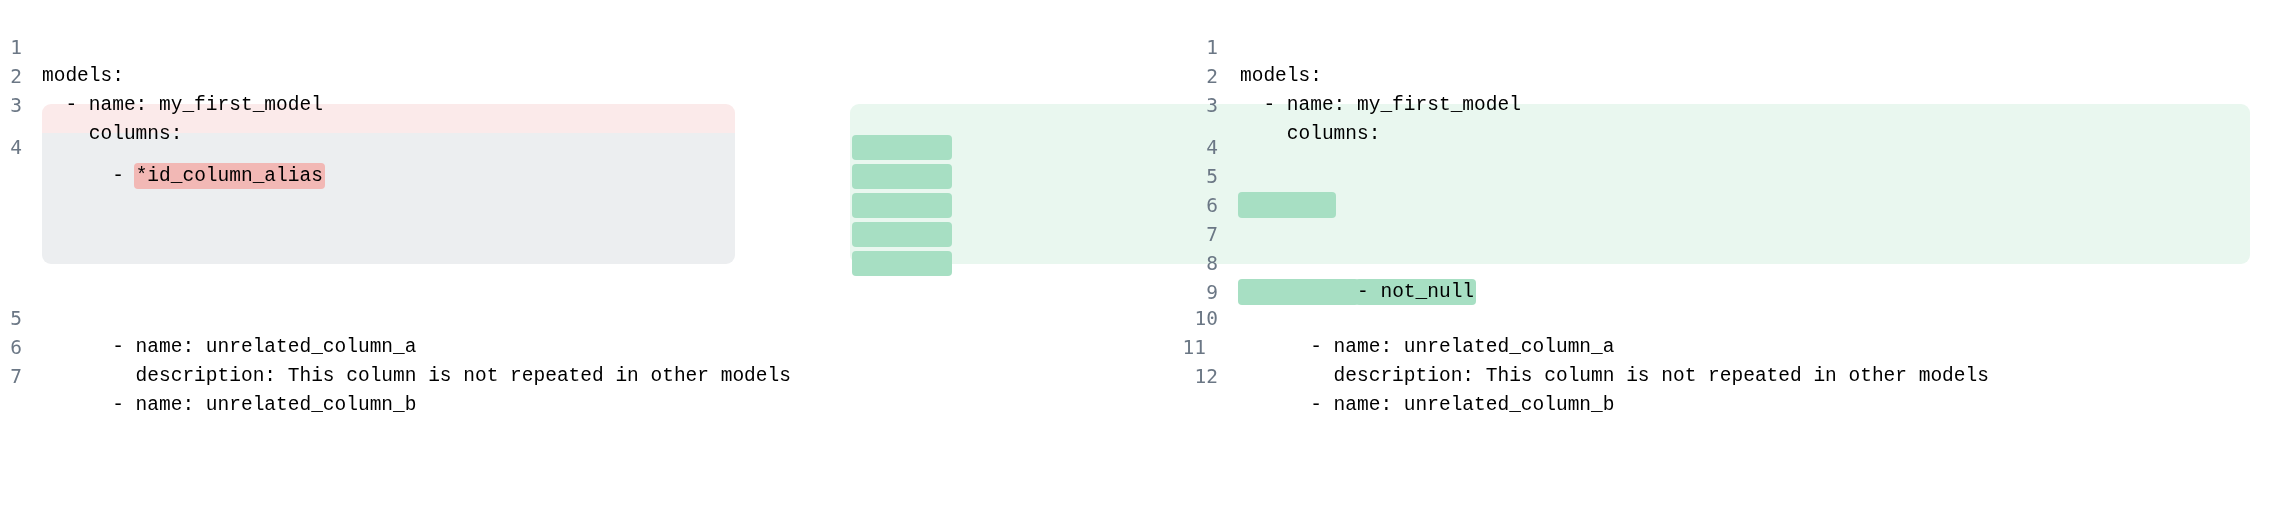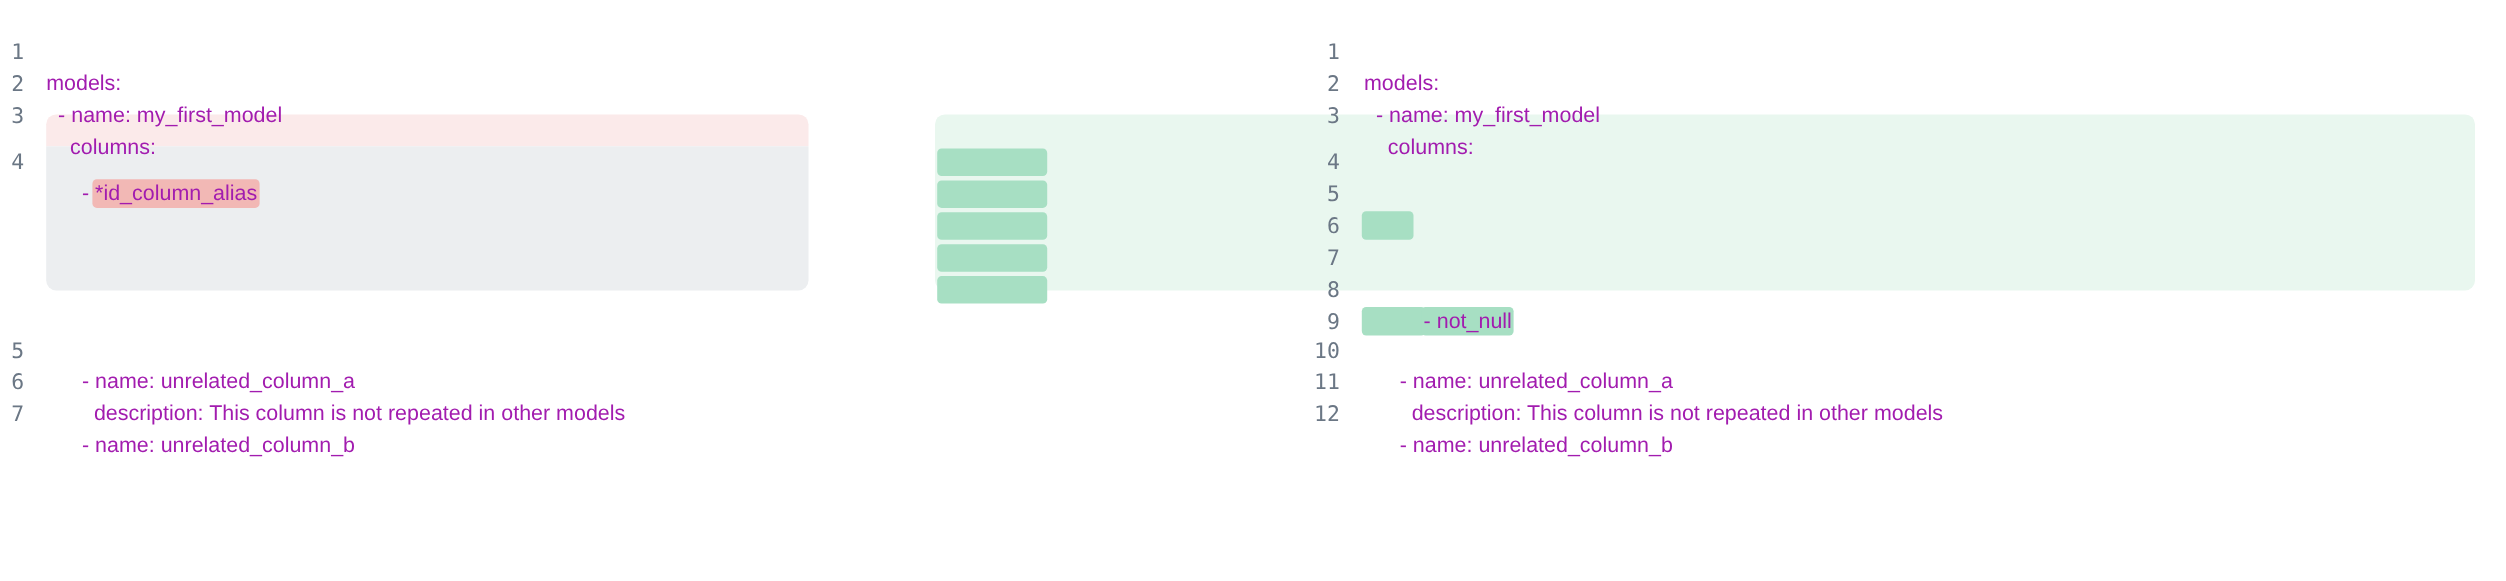--- a/index.html
+++ b/index.html
@@ -58,24 +58,24 @@
     font-size: 19.5px;
     line-height: 29px;
     font-family: "DejaVu Sans Mono", "Liberation Mono", monospace;
   }
   .left .ln  { left: 0px;   width: 22px; }
   .right .ln { left: 1130px - 850px; width: 0; }
 
   .code-txt {
     position: absolute;
     white-space: pre;
-    color: #a21caf;
+    color: #000000;
     font-size: 19.5px;
     line-height: 29px;
-    font-family: Liberation Sans, sans-serif;
+    font-family: Liberation Mono, monospace;
   }
   .left  .code-txt { left: 42px; }
   .right .code-txt { left: 390px; }
 
   .hl {
     border-radius: 4px;
     padding: 2px 2px;
     margin: 12px -2px;
   }
   .hl.del { background: #f2b8b5; }
@@ -186,21 +186,21 @@
     <div class="code-line" style="top:249px;">
       <span class="ln" style="left:336px; width:32px;">9</span>
     </div>
 
     <div class="code-line" style="top:275px;">
       <span class="ln" style="left:336px; width:32px;">10</span>
       <span class="code-txt"><span>      - name: unrelated_column_a</span></span>
     </div>
 
     <div class="code-line" style="top:304px;">
-      <span class="ln" style="left:336px; width:32px;">11</span>
+      <span class="ln" style="left:324px; width:32px;">11</span>
       <span class="code-txt"><span>        description: This column is not repeated in other models</span></span>
     </div>
 
     <div class="code-line" style="top:333px;">
       <span class="ln" style="left:336px; width:32px;">12</span>
       <span class="code-txt"><span>      - name: unrelated_column_b</span></span>
     </div>
   </div>
 
 </div>

